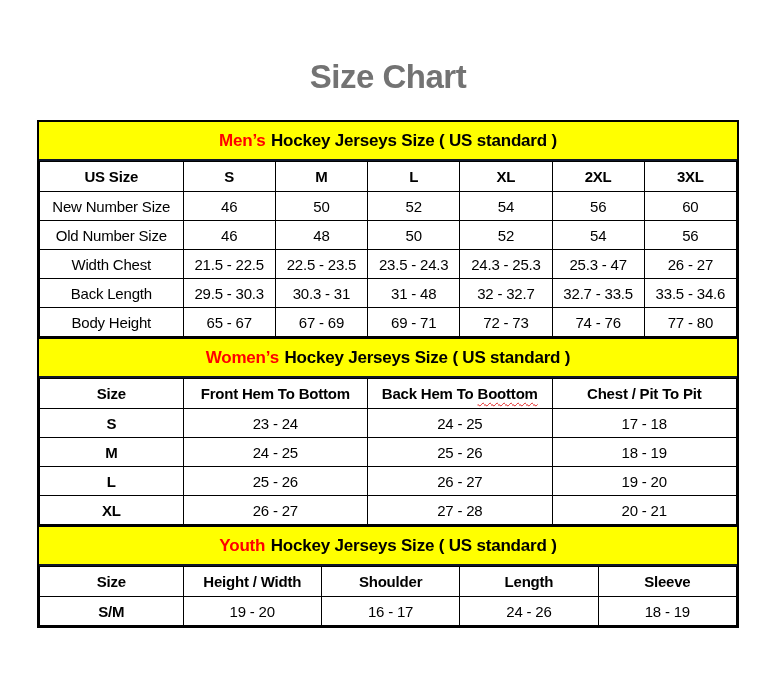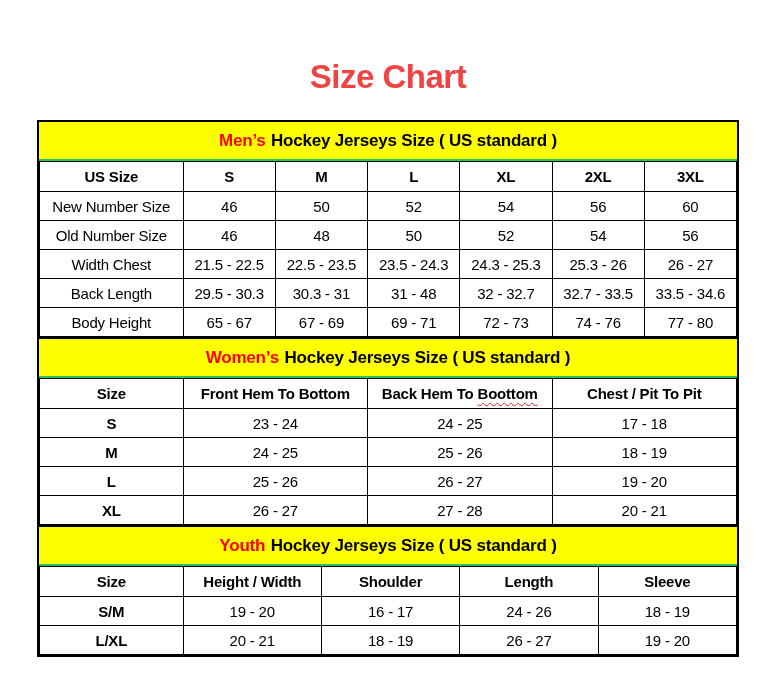--- a/index.html
+++ b/index.html
@@ -16,39 +16,39 @@
     width: 776px;
     height: 692px;
     overflow: hidden;
   }
   .title {
     margin: 60px 0 0 0;
     text-align: center;
     font-size: 33px;
     line-height: 1.0;
     font-weight: 700;
-    color: #ef4444;
+    color: #737373;
     letter-spacing: -0.5px;
   }
   .chart {
     width: 698px;
     margin: 27px auto 0 auto;
     border: 2px solid #000000;
     background: #ffffff;
   }
   .sec { width: 100%; }
   .band {
     background: #ffff00;
     height: 37px;
     display: flex;
     align-items: center;
     justify-content: center;
     font-weight: 700;
     font-size: 17px;
-    border-bottom: 2px solid #22c55e;
+    border-bottom: 2px solid #0f172a;
     letter-spacing: -0.2px;
   }
   .sec + .sec .band { border-top: 2px solid #000000; }
   .band .accent {
     color: #ff0000;
     margin-right: 0.32em;
   }
   table.size-table {
     width: 100%;
     border-collapse: collapse;
@@ -139,21 +139,21 @@
               <td>52</td>
               <td>54</td>
               <td>56</td>
             </tr>
             <tr>
               <th scope="row" class="row-label">Width Chest</th>
               <td>21.5 - 22.5</td>
               <td>22.5 - 23.5</td>
               <td>23.5 - 24.3</td>
               <td>24.3 - 25.3</td>
-              <td>25.3 - 26</td>
+              <td>25.3 - 47</td>
               <td>26 - 27</td>
             </tr>
             <tr>
               <th scope="row" class="row-label">Back Length</th>
               <td>29.5 - 30.3</td>
               <td>30.3 - 31</td>
               <td>31 - 48</td>
               <td>32 - 32.7</td>
               <td>32.7 - 33.5</td>
               <td>33.5 - 34.6</td>
@@ -243,25 +243,18 @@
             </tr>
           </thead>
         <tbody>
             <tr>
               <th scope="row" class="row-label">S/M</th>
               <td>19 - 20</td>
               <td>16 - 17</td>
               <td>24 - 26</td>
               <td>18 - 19</td>
             </tr>
-            <tr>
-              <th scope="row" class="row-label">L/XL</th>
-              <td>20 - 21</td>
-              <td>18 - 19</td>
-              <td>26 - 27</td>
-              <td>19 - 20</td>
-            </tr>
           </tbody>
       </table>
     </section>
 
   </div>
 </div>
 
 </body></html>

